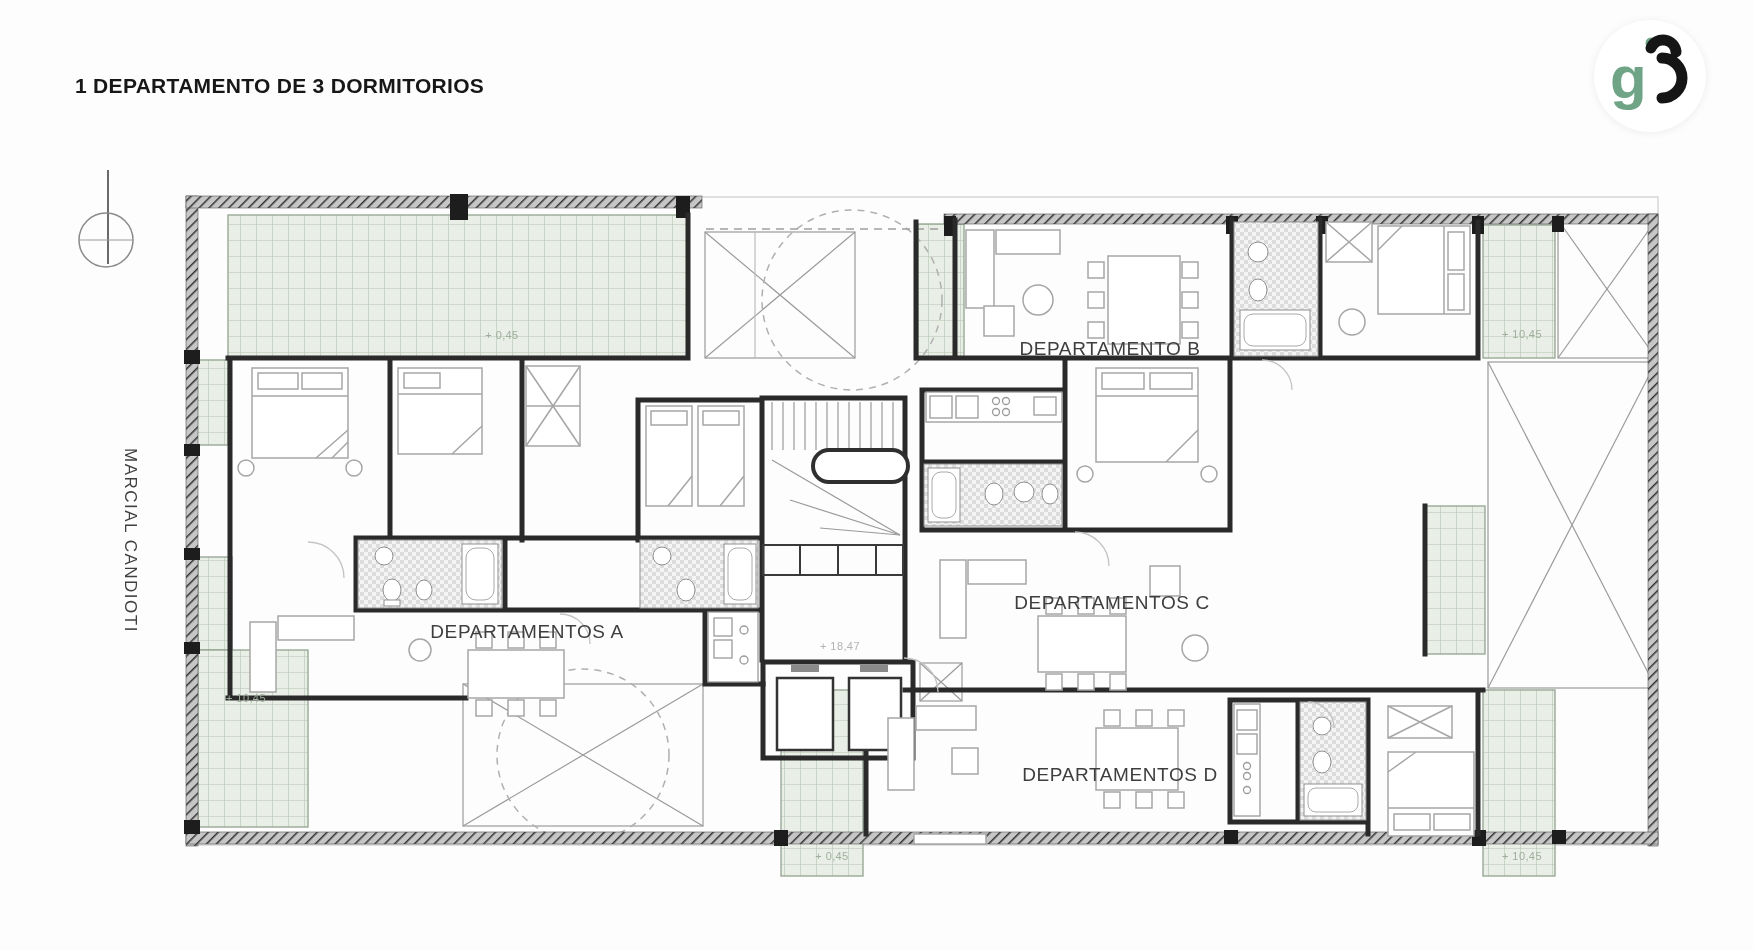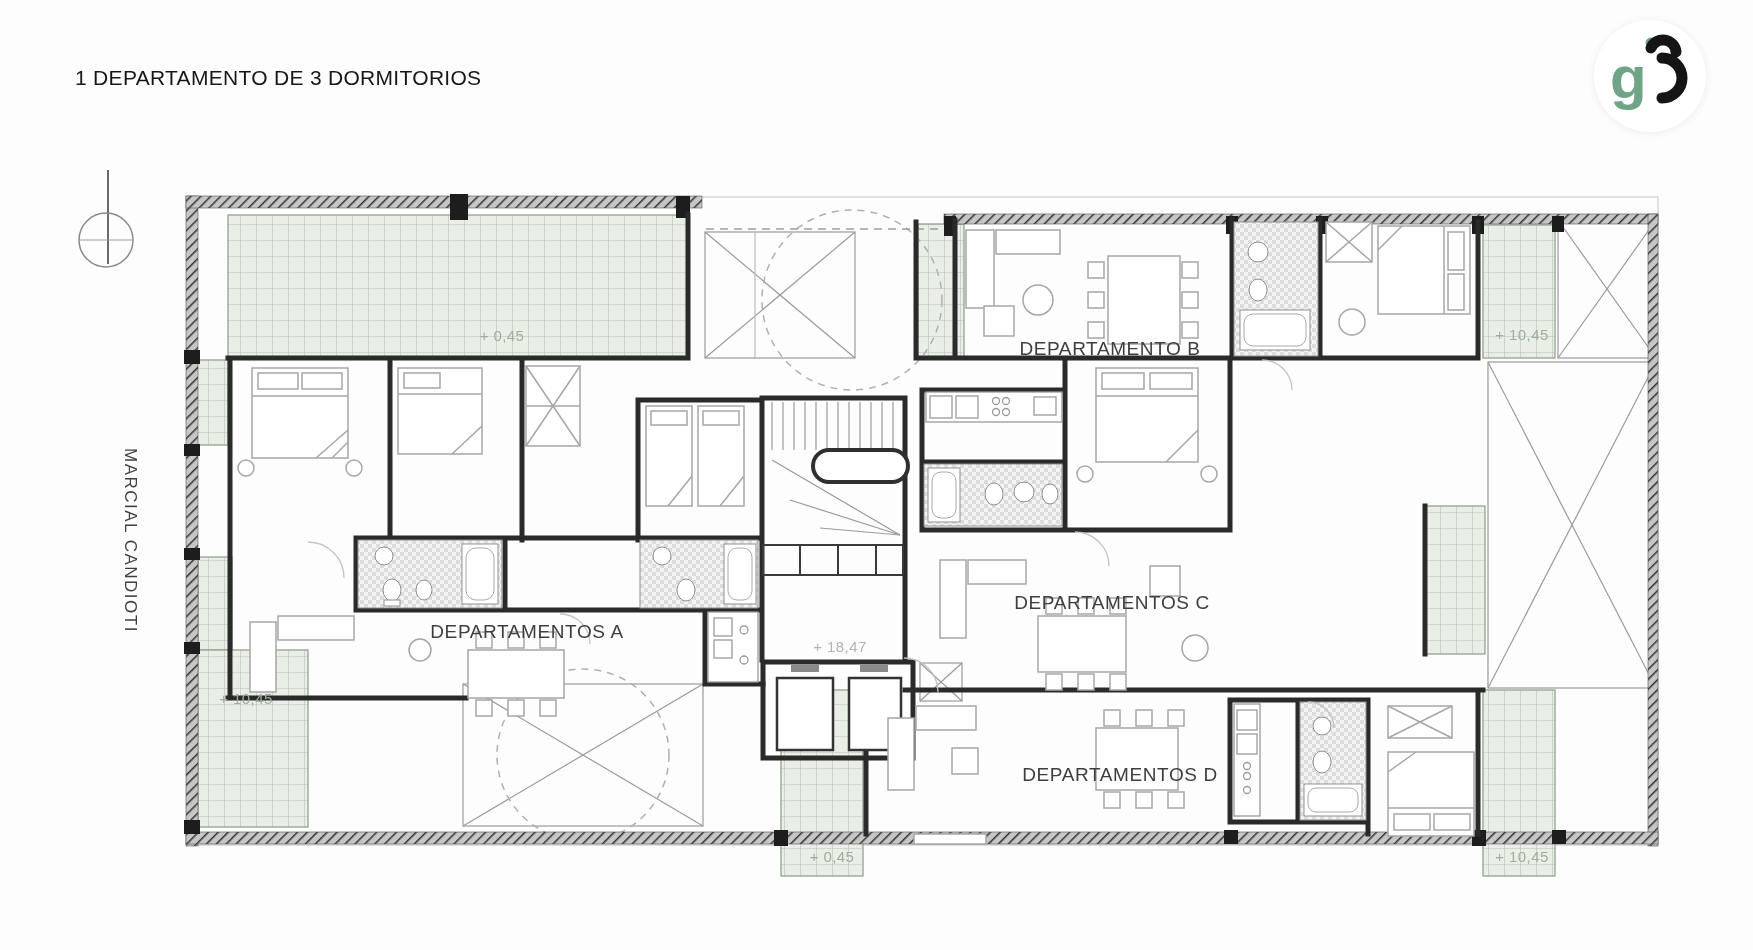--- a/index.html
+++ b/index.html
@@ -3,34 +3,34 @@
 <meta charset="utf-8">
 <style>
   html,body{margin:0;padding:0;background:#ffffff;}
   .stage{position:relative;width:1753px;height:950px;background:#fdfdfd;overflow:hidden;
          font-family:"Liberation Sans",sans-serif;}
   svg.plan{position:absolute;left:0;top:0;width:1753px;height:950px;}
 
   
   .header{position:absolute;left:75px;top:58px;}
   .title{font-size:30px;font-weight:bold;color:#72a686;letter-spacing:.5px;margin:0 0 10px 0;}
-  .subtitle{font-size:21px;font-weight:normal;color:#171717;letter-spacing:.3px;margin:8px 0 7px 0;}
+  .subtitle{font-size:21px;font-weight:bold;color:#171717;letter-spacing:.3px;margin:16px 0 7px 0;}
 
   
   .logo{position:absolute;left:1594px;top:20px;width:112px;height:112px;border-radius:50%;
         background:#ffffff;box-shadow:0 1px 8px rgba(0,0,0,.07);display:flex;align-items:center;justify-content:center;}
 
   
   .street{position:absolute;left:120px;top:448px;height:185px;
           writing-mode:vertical-rl;text-orientation:sideways;
           font-size:17px;color:#3f3f3f;letter-spacing:1.5px;}
 
   .apt-label{position:absolute;transform:translate(-50%,-50%);font-size:19px;color:#3e3e3e;
              letter-spacing:.6px;white-space:nowrap;}
-  .lvl{position:absolute;transform:translate(-50%,-50%);font-size:15px;letter-spacing:.4px;white-space:nowrap;}
+  .lvl{position:absolute;transform:translate(-50%,-50%);font-size:11px;letter-spacing:.4px;white-space:nowrap;}
 </style>
 </head>
 <body>
 
 <div class="stage">
 
   <svg class="plan" viewBox="0 0 1753 950">
     <defs>
       <pattern id="tiles" width="16" height="16" patternUnits="userSpaceOnUse">
         <rect width="16" height="16" fill="#e9efe6"></rect>

